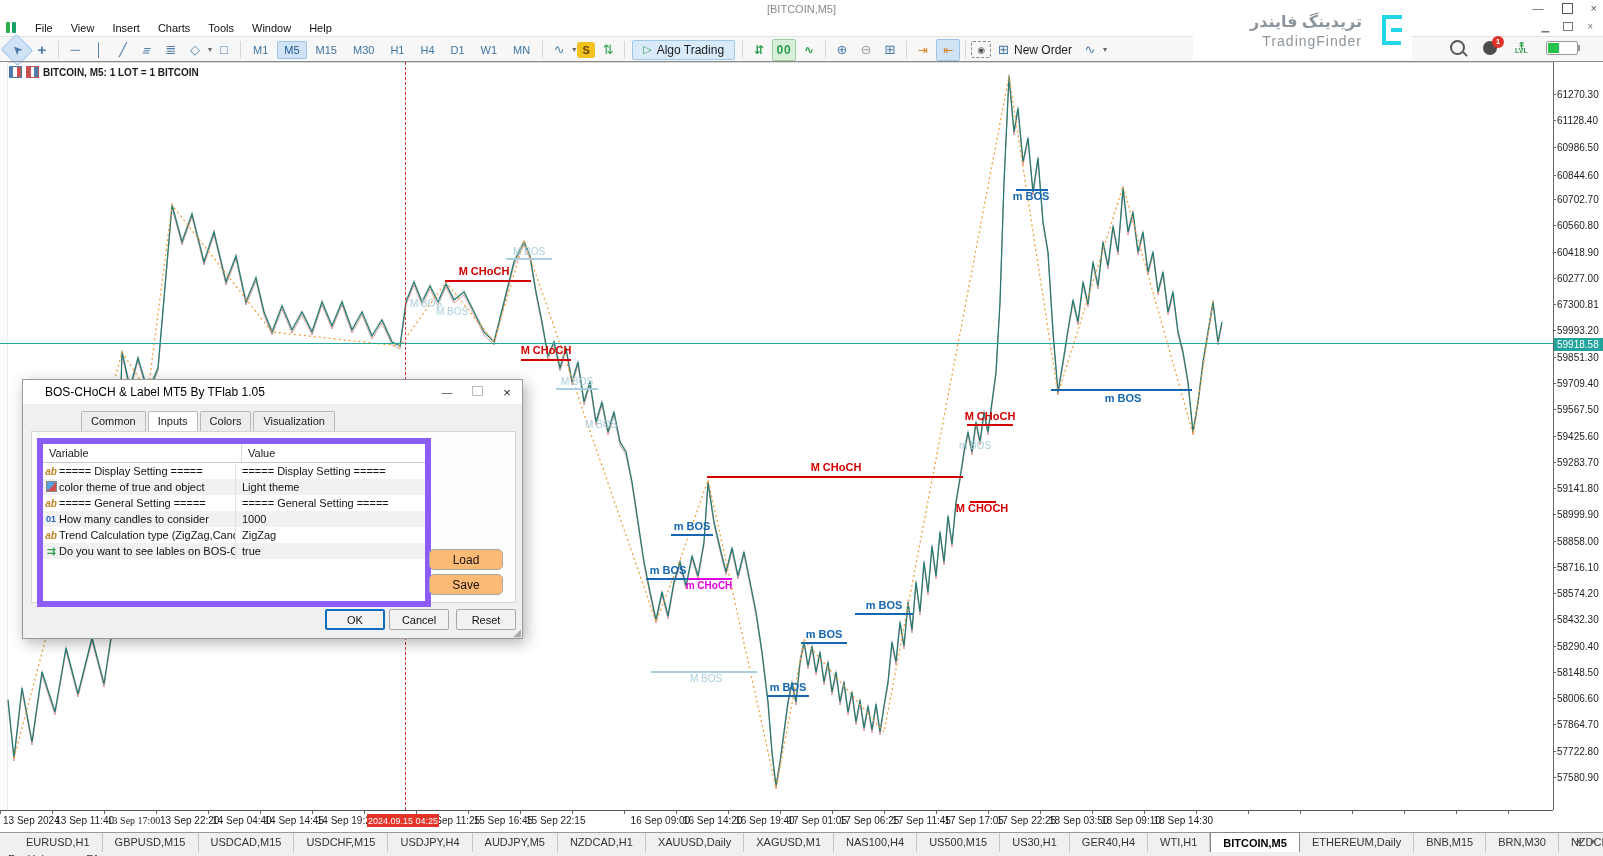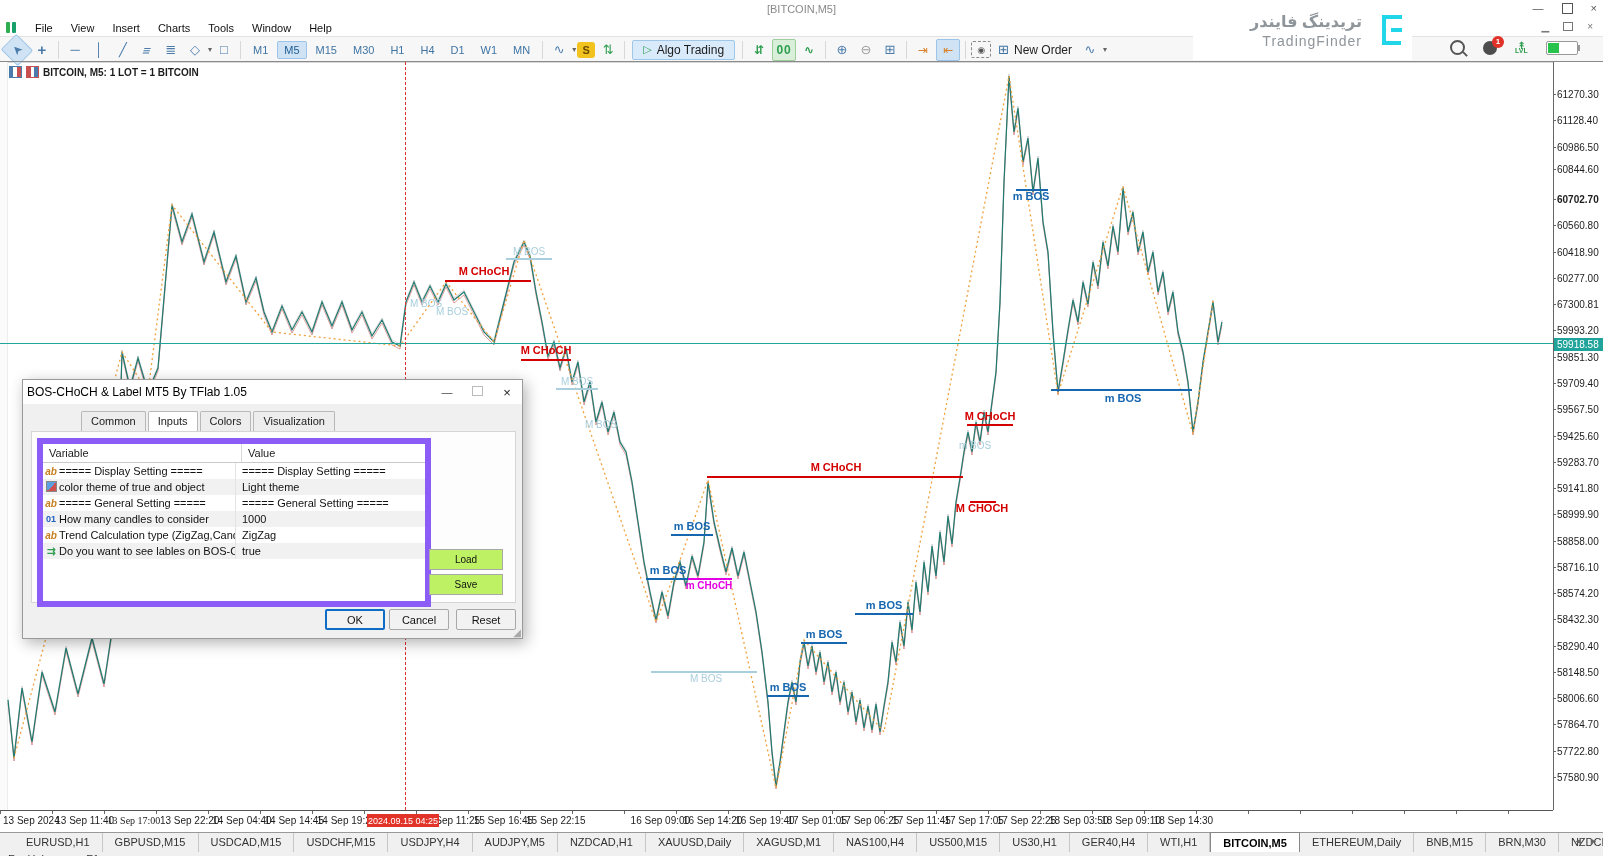--- a/index.html
+++ b/index.html
@@ -94,43 +94,43 @@
   .tabbar{position:absolute;top:832px;left:0;right:0;height:20px;background:#f0f0f0;border-top:1px solid #999;
           display:flex;align-items:stretch;z-index:5;padding-left:14px;}
   .btab{font-size:11px;color:#333;padding:3px 12px 0;border-right:1px solid #c6c6c6;cursor:default;white-space:nowrap;}
   .btab.active{background:#fff;border:1px solid #888;border-bottom:none;font-weight:bold;color:#000;margin-top:-1px;padding-top:4px;}
   .tabarrows{position:absolute;right:3px;top:4px;font-size:9px;color:#666;letter-spacing:2px;}
   .statusbar{position:absolute;top:852px;left:0;right:0;height:14px;background:#f0f0f0;font-size:11px;color:#333;padding:1px 0 0 8px;z-index:5;}
   
   .dialog{position:absolute;left:22px;top:379px;width:499px;height:258px;background:#f0f0f0;border:1px solid #9a9a9a;
           box-shadow:3px 4px 14px rgba(0,0,0,.3);z-index:50;}
   .dlg-title{position:absolute;top:0;left:0;right:0;height:24px;background:#fff;display:flex;align-items:center;}
-  .dlg-title .txt{font-size:12px;color:#000;padding-left:4px;flex:1;}
+  .dlg-title .txt{font-size:12px;color:#000;padding-left:22px;flex:1;}
   .dlg-btn{width:30px;text-align:center;font-size:11px;color:#444;}
   .dlg-btn .box{width:9px;height:8px;border:1px solid #bbb;display:inline-block;}
   .dlg-tabs{position:absolute;top:31px;left:10px;display:flex;padding-left:48px;}
   .dtab{font-size:11px;color:#222;border:1px solid #b8b8b8;border-bottom:none;background:#ededed;
         padding:3px 9px;margin-right:2px;border-radius:2px 2px 0 0;}
   .dtab.active{background:#fff;padding-bottom:5px;position:relative;top:0px;}
   .dlg-page{position:absolute;top:51px;left:8px;width:483px;height:170px;background:#fdfdfd;border:1px solid #d5d5d5;}
   .dlg-table{position:absolute;top:58px;left:14px;width:382px;height:157px;background:#fff;border:6px solid #8b5cf6;overflow:hidden;}
   .dhead{display:flex;height:18px;border-bottom:1px solid #c9c9c9;font-size:11px;color:#222;align-items:center;}
   .dhead .c1{width:192px;padding-left:6px;border-right:1px solid #d9d9d9;height:100%;display:flex;align-items:center;}
   .dhead .c2{flex:1;padding-left:6px;}
   .drow{display:flex;height:16px;font-size:11px;align-items:center;color:#111;}
   .drow.alt{background:#f1f1f1;}
   .drow .ric{width:16px;text-align:center;flex:none;}
   .drow .rvar{width:176px;flex:none;white-space:nowrap;overflow:hidden;border-right:1px solid #e3e3e3;height:100%;display:flex;align-items:center;}
   .drow .rval{flex:1;padding-left:6px;white-space:nowrap;overflow:hidden;}
   .ric.ab{color:#c77f1f;font-weight:bold;font-style:italic;font-size:10px;}
   .ric.n01{color:#2060c0;font-weight:bold;font-size:9px;}
   .ric.flag{color:#2e9e4f;font-weight:bold;font-size:11px;}
   .ric.theme i{display:inline-block;width:9px;height:9px;background:linear-gradient(135deg,#5a9fe0 50%,#d05050 50%);border:1px solid #888;}
-  .dlg-sidebtn{position:absolute;width:72px;height:19px;background:#bef264;border:1px solid #a8a8a8;border-radius:0;
-               font-size:10px;display:flex;align-items:center;justify-content:center;color:#111;}
+  .dlg-sidebtn{position:absolute;width:72px;height:19px;background:#fdba74;border:1px solid #a8a8a8;border-radius:5px;
+               font-size:12px;display:flex;align-items:center;justify-content:center;color:#111;}
   .dbtn{position:absolute;width:58px;height:19px;background:#f2f2f2;border:1px solid #a8a8a8;border-radius:2px;
         font-size:11px;display:flex;align-items:center;justify-content:center;color:#111;top:229px;}
   .dbtn.ok{border:2px solid #0f6cc4;width:56px;height:17px;}
   .grip{position:absolute;right:1px;bottom:0px;color:#aaa;font-size:10px;}
 </style>
 </head>
 <body>
 
 <div class="titlebar">
   <div class="title">[BITCOIN,M5]</div>
@@ -281,22 +281,22 @@
     <div class="anno-label al-red" style="left: 982px; top: 508px;">M CHOCH</div>
     <div class="anno-line" style="left: 1051px; width: 141px; top: 389px; border-top: 2px solid rgb(22, 102, 176);"></div>
     <div class="anno-label al-blue" style="left: 1123px; top: 398px;">m BOS</div>
   </div>
 
 <div class="price-axis" id="price-axis">
   <div class="price-tag">59918.58</div>
 <div class="pa-label" style="top: 27px;">61270.30</div>
     <div class="pa-label" style="top: 53.27px;">61128.40</div>
     <div class="pa-label" style="top: 79.54px;">60986.50</div>
-    <div class="pa-label" style="top: 102px;">60844.60</div>
-    <div class="pa-label" style="top: 132.08px; font-weight: bold;">60702.70</div>
+    <div class="pa-label" style="top: 108px;">60844.60</div>
+    <div class="pa-label" style="top: 132.08px;">60702.70</div>
     <div class="pa-label" style="top: 158.35px;">60560.80</div>
     <div class="pa-label" style="top: 184.62px;">60418.90</div>
     <div class="pa-label" style="top: 210.89px;">60277.00</div>
     <div class="pa-label" style="top: 237.16px;">67300.81</div>
     <div class="pa-label" style="top: 263.43px;">59993.20</div>
     <div class="pa-label" style="top: 289.7px;">59851.30</div>
     <div class="pa-label" style="top: 315.97px;">59709.40</div>
     <div class="pa-label" style="top: 342.24px;">59567.50</div>
     <div class="pa-label" style="top: 368.51px;">59425.60</div>
     <div class="pa-label" style="top: 394.78px;">59283.70</div>

